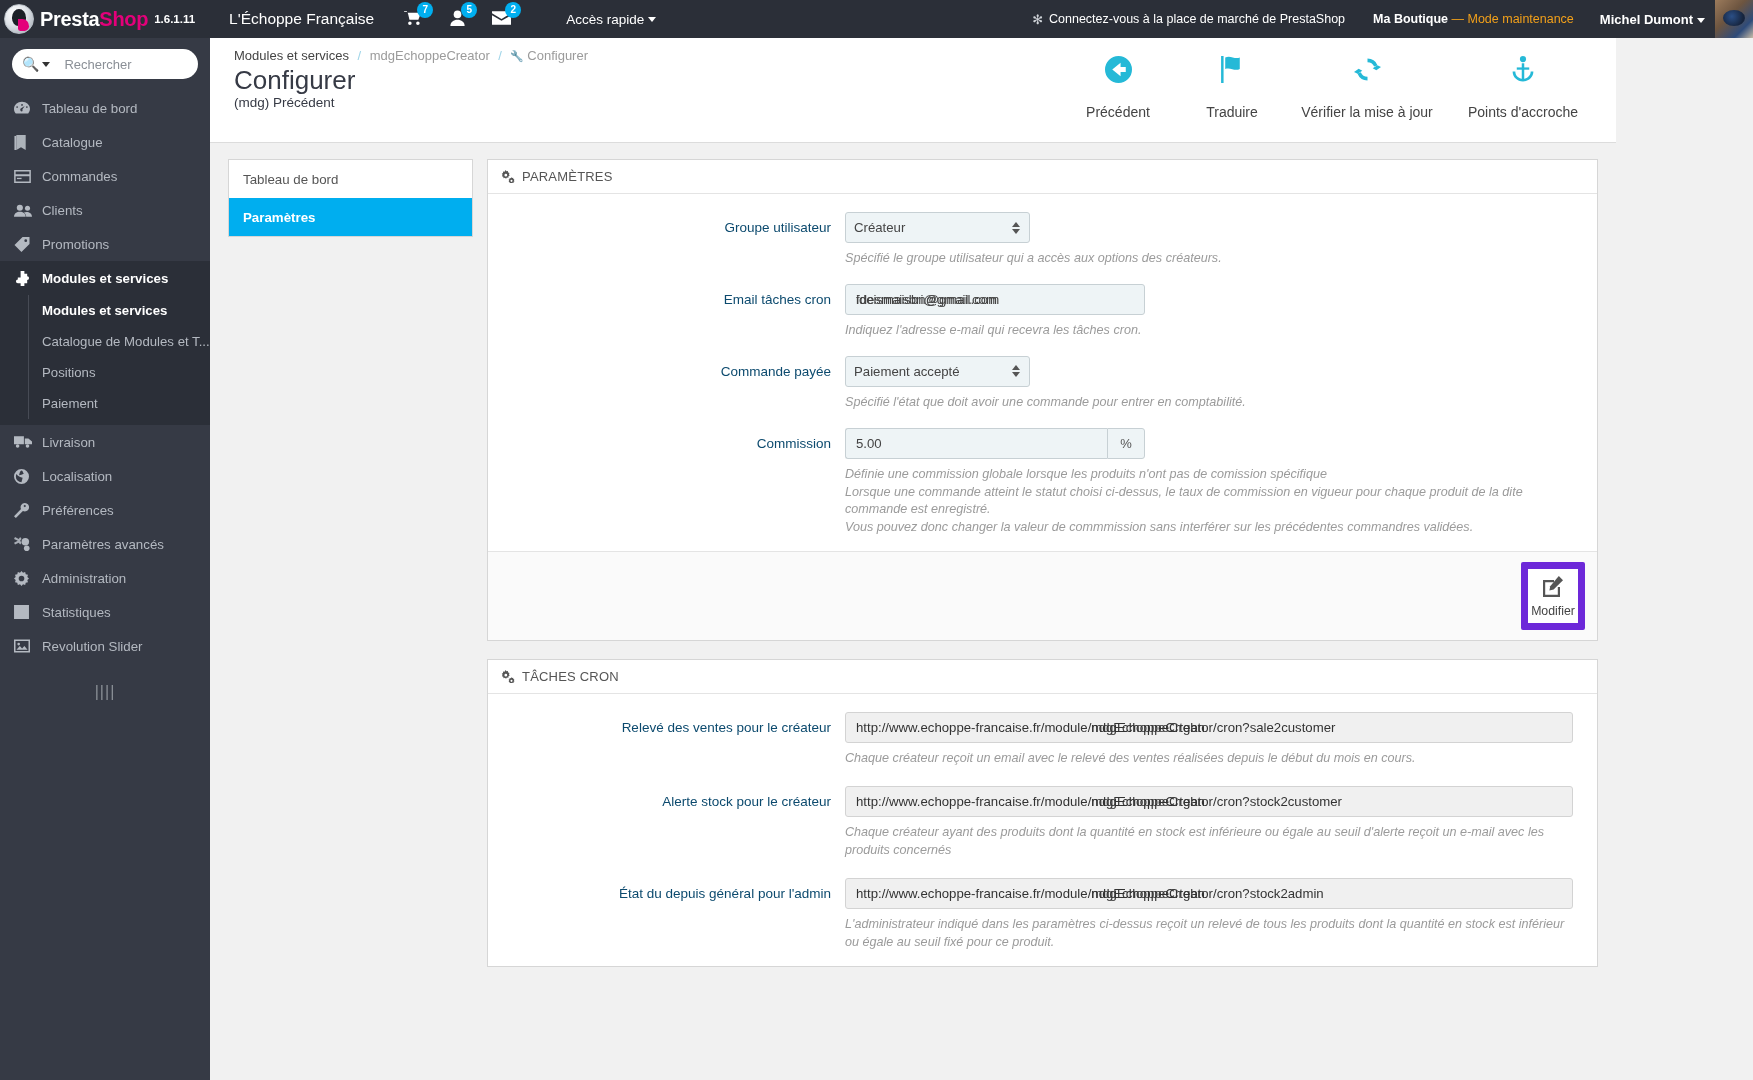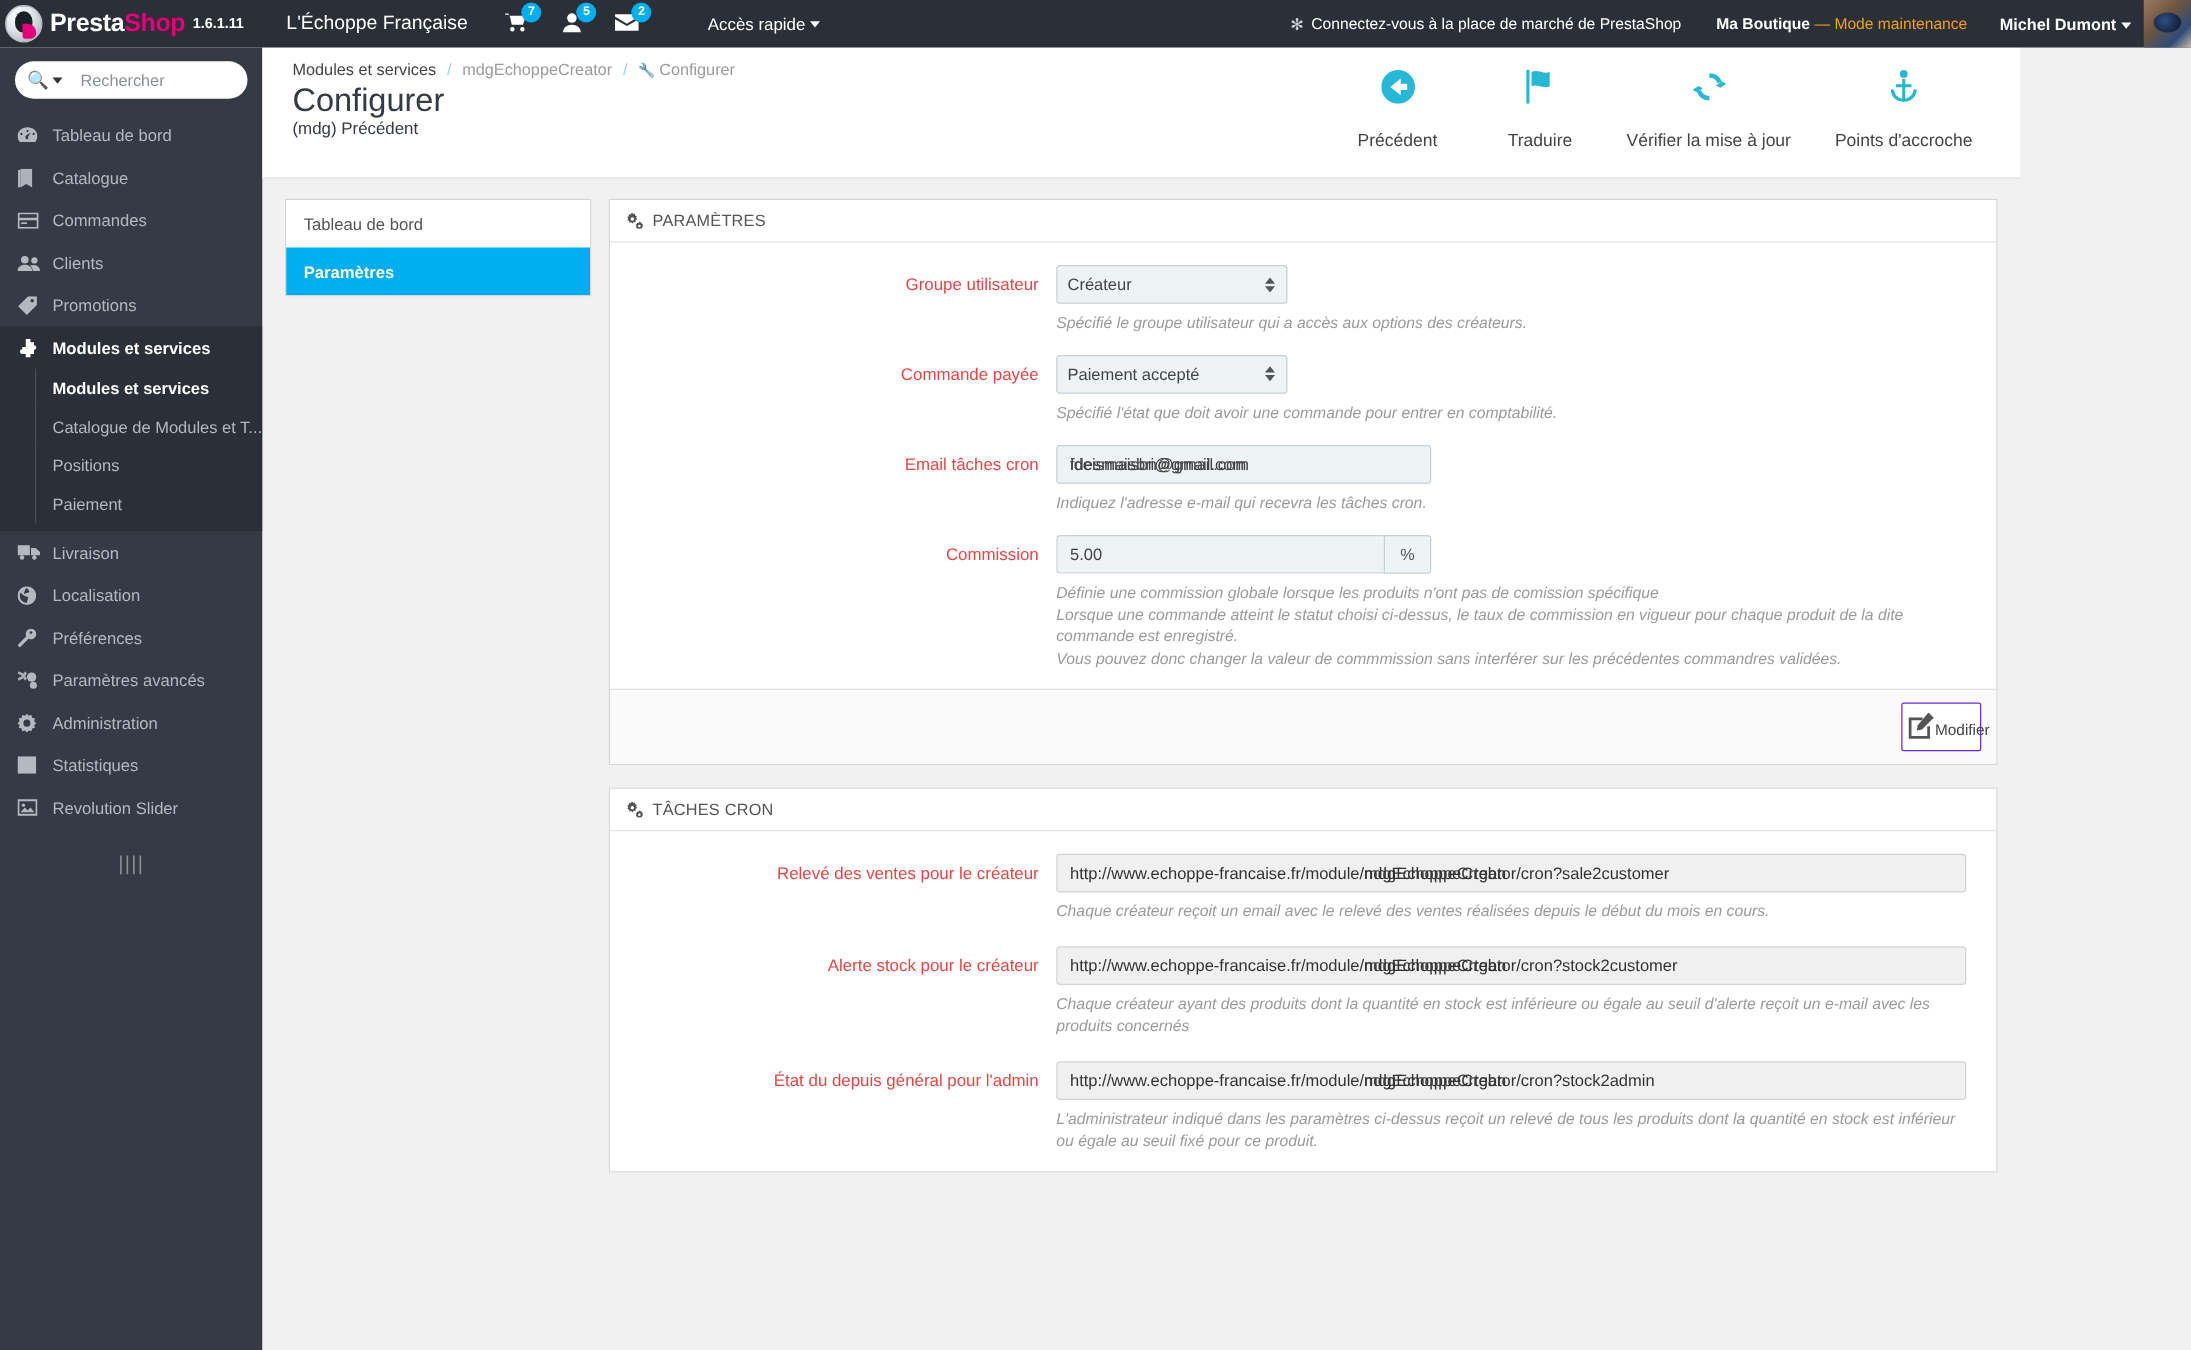--- a/index.html
+++ b/index.html
@@ -154,21 +154,21 @@
     border-bottom:1px solid #e4e4e4; font-size: 13px; color:#555;
     text-transform: uppercase; letter-spacing: 0.2px;
   }
   .panel-head .ph-ico { margin-right: 7px; display:flex; align-items:center; }
   .panel-head .ph-ico svg { fill:#555; }
   .panel-body { padding: 18px 12px 8px 12px; }
 
   .form-row { display:flex; margin-bottom: 6px; }
   .form-label {
     width: 345px; text-align: right; padding-right: 14px;
-    font-size: 13.5px; color:#ef4444; padding-top: 7px; line-height:1.3;
+    font-size: 13.5px; color:#0c4a6e; padding-top: 7px; line-height:1.3;
   }
   .form-ctrl { flex: 1; }
   .help-block {
     font-size: 12.6px; color: #9b9b9b; font-style: italic;
     margin-top: 7px; line-height: 1.42; max-width: 790px;
   }
   .help-wide { max-width: 1100px; }
 
   select.ps-select {
     width: 185px; height: 31px;
@@ -205,22 +205,22 @@
     width: 38px; display:flex; align-items:center; justify-content:center;
     border:1px solid #c7d0d4; border-radius: 0 3px 3px 0;
     background:#eef4f6; font-size: 13px; color:#555;
   }
 
   .panel-foot {
     border-top: 1px solid #e4e4e4; padding: 10px 12px;
     display:flex; justify-content:flex-end; background:#fafafa;
   }
   .modifier-btn {
-    width: 64px; border:1px solid #6d28d9; background:#fff;
-    display:flex; flex-direction:row; align-items:center;
+    width: 64px; border:7px solid #6d28d9; background:#fff;
+    display:flex; flex-direction:column; align-items:center;
     padding: 7px 4px 5px 4px; cursor:pointer; border-radius:2px;
   }
   .modifier-btn svg { fill:#555; }
   .modifier-btn .mb-lbl { font-size: 12.3px; color:#444; margin-top: 3px; }
 
   .cron-stack { position:relative; width: 100%; height: 31px; }
   .cron-stack .txt-input {
     width: 100%; position:absolute; left:0; top:0;
     background:#f0f0f0; border:1px solid #d3d3d3; color:#333;
   }
@@ -523,47 +523,47 @@
                 <span class="sel-arrows">
                     <i class="up"></i>
                     <i class="dn"></i>
                   </span>
               </div>
               <div class="help-block">Spécifié le groupe utilisateur qui a accès aux options des créateurs.</div>
             </div>
           </div>
 
           <div class="form-row" style="margin-top:16px;">
+            <div class="form-label">Email tâches cron</div>
+            <div class="form-ctrl">
+              <div class="email-stack">
+                <input class="txt-input" type="text" value="fdesmaisbri@gmail.com" style="">
+                <span class="email-ghost">ideismaisbn@gmail.com</span>
+              </div>
+              <div class="help-block">Indiquez l'adresse e-mail qui recevra les tâches cron.</div>
+            </div>
+          </div>
+
+          <div class="form-row" style="margin-top:16px;">
             <div class="form-label">Commande payée</div>
             <div class="form-ctrl">
               <div class="sel-wrap">
                 <select class="ps-select">
                   <option>Paiement accepté</option>
                 </select>
                 <span class="sel-arrows">
                     <i class="up"></i>
                     <i class="dn"></i>
                   </span>
               </div>
               <div class="help-block">Spécifié l'état que doit avoir une commande pour entrer en comptabilité.</div>
             </div>
           </div>
 
           <div class="form-row" style="margin-top:16px;">
-            <div class="form-label">Email tâches cron</div>
-            <div class="form-ctrl">
-              <div class="email-stack">
-                <input class="txt-input" type="text" value="fdesmaisbri@gmail.com" style="">
-                <span class="email-ghost">ideismaisbn@gmail.com</span>
-              </div>
-              <div class="help-block">Indiquez l'adresse e-mail qui recevra les tâches cron.</div>
-            </div>
-          </div>
-
-          <div class="form-row" style="margin-top:16px;">
             <div class="form-label">Commission</div>
             <div class="form-ctrl">
               <div class="input-group">
                 <input class="txt-input" type="text" value="5.00" style="">
                 <span class="ig-addon">%</span>
               </div>
               <div class="help-block" style="white-space:pre-line;">Définie une commission globale lorsque les produits n'ont pas de comission spécifique
 Lorsque une commande atteint le statut choisi ci-dessus, le taux de commission en vigueur pour chaque produit de la dite commande est enregistré.
 Vous pouvez donc changer la valeur de commmission sans interférer sur les précédentes commandres validées.</div>
             </div>

